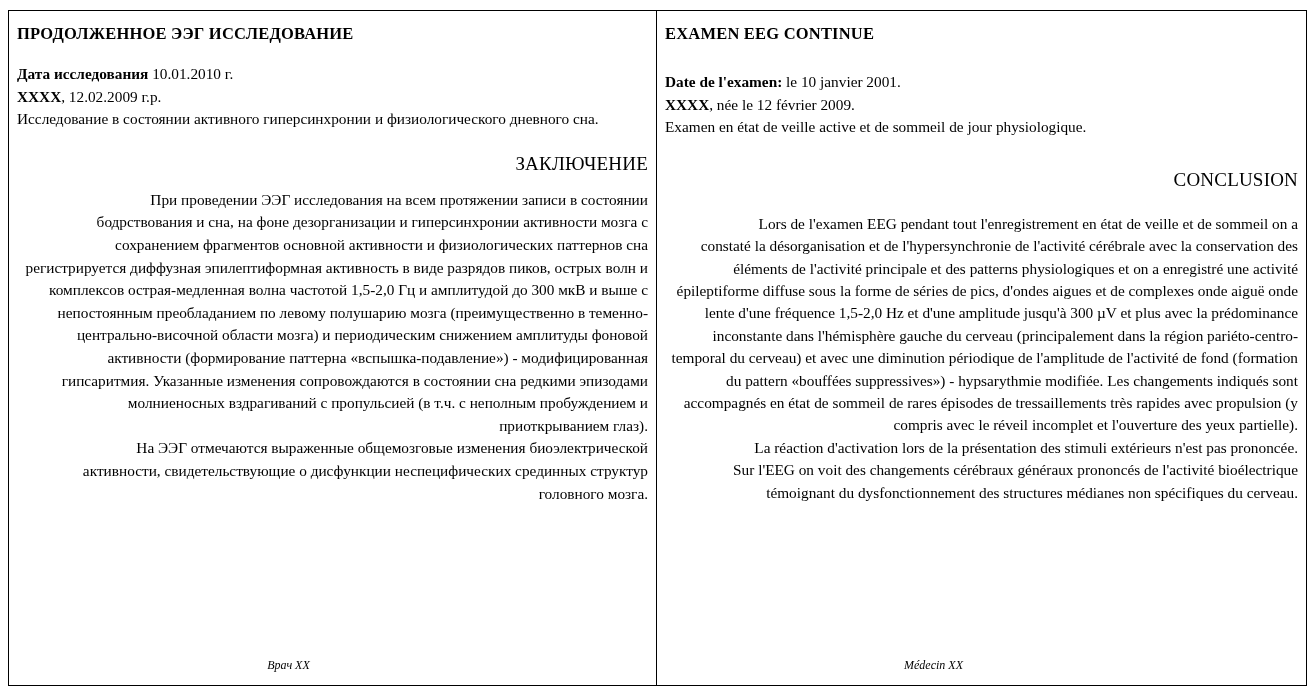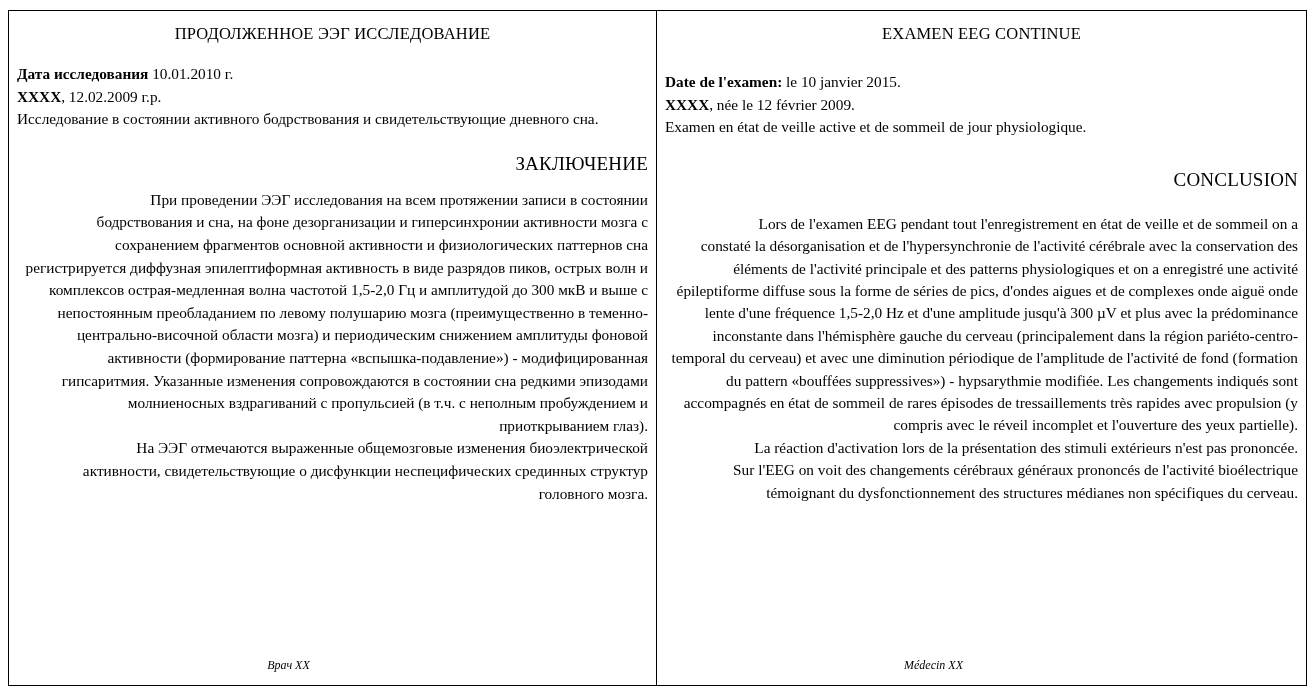--- a/index.html
+++ b/index.html
@@ -47,26 +47,27 @@
     width: 648px;
     border-right: 1.6px solid #000000;
   }
 
   .column-fr {
     width: 649px;
     gap: 8px;
   }
 
   .doc-title {
-    text-align: center;
+    text-align: left;
     font-size: 16.5px;
     line-height: 22px;
     letter-spacing: 0.2px;
     margin: 4px 0 18px 0;
     white-space: nowrap;
+    font-weight: bold;
   }
 
   .meta-block {
     font-size: 15.3px;
     line-height: 22.6px;
     margin-bottom: 4px;
   }
   .meta-line { white-space: normal; }
   .meta-line b { font-weight: bold; }
 
@@ -113,40 +114,40 @@
 
       <div class="doc-title">ПРОДОЛЖЕННОЕ ЭЭГ ИССЛЕДОВАНИЕ</div>
 
       <div class="meta-block">
         <div class="meta-line">
           <b>Дата исследования</b><span> 10.01.2010 г.</span>
         </div>
         <div class="meta-line">
           <b>XXXX</b><span>, 12.02.2009 г.р.</span>
         </div>
-        <div class="meta-line">Исследование в состоянии активного бодрствования и свидетельствующие дневного сна.</div>
+        <div class="meta-line">Исследование в состоянии активного гиперсинхронии и физиологического дневного сна.</div>
       </div>
 
       <div class="section-heading">ЗАКЛЮЧЕНИЕ</div>
 
       <div class="body-text">
         <p class="para">При проведении ЭЭГ исследования на всем протяжении записи в состоянии бодрствования и сна, на фоне дезорганизации и гиперсинхронии активности мозга с сохранением фрагментов основной активности и физиологических паттернов сна регистрируется диффузная эпилептиформная активность в виде разрядов пиков, острых волн и комплексов острая-медленная волна частотой 1,5-2,0 Гц и амплитудой до 300 мкВ и выше с непостоянным преобладанием по левому полушарию мозга (преимущественно в теменно-центрально-височной области мозга) и периодическим снижением амплитуды фоновой активности (формирование паттерна «вспышка-подавление») - модифицированная гипсаритмия. Указанные изменения сопровождаются в состоянии сна редкими эпизодами молниеносных вздрагиваний с пропульсией (в т.ч. с неполным пробуждением и приоткрыванием глаз).</p>
         <p class="para">На ЭЭГ отмечаются выраженные общемозговые изменения биоэлектрической активности, свидетельствующие о дисфункции неспецифических срединных структур головного мозга.</p>
       </div>
 
       <div class="signature">Врач XX</div>
     </div>
 
     <div class="column column-fr">
 
       <div class="doc-title">EXAMEN EEG CONTINUE</div>
 
       <div class="meta-block">
         <div class="meta-line">
-          <b>Date de l'examen:</b><span> le 10 janvier 2015.</span>
+          <b>Date de l'examen:</b><span> le 10 janvier 2001.</span>
         </div>
         <div class="meta-line">
           <b>XXXX</b><span>, née le 12 février 2009.</span>
         </div>
         <div class="meta-line">Examen en état de veille active et de sommeil de jour physiologique.</div>
       </div>
 
       <div class="section-heading">CONCLUSION</div>
 
       <div class="body-text">

